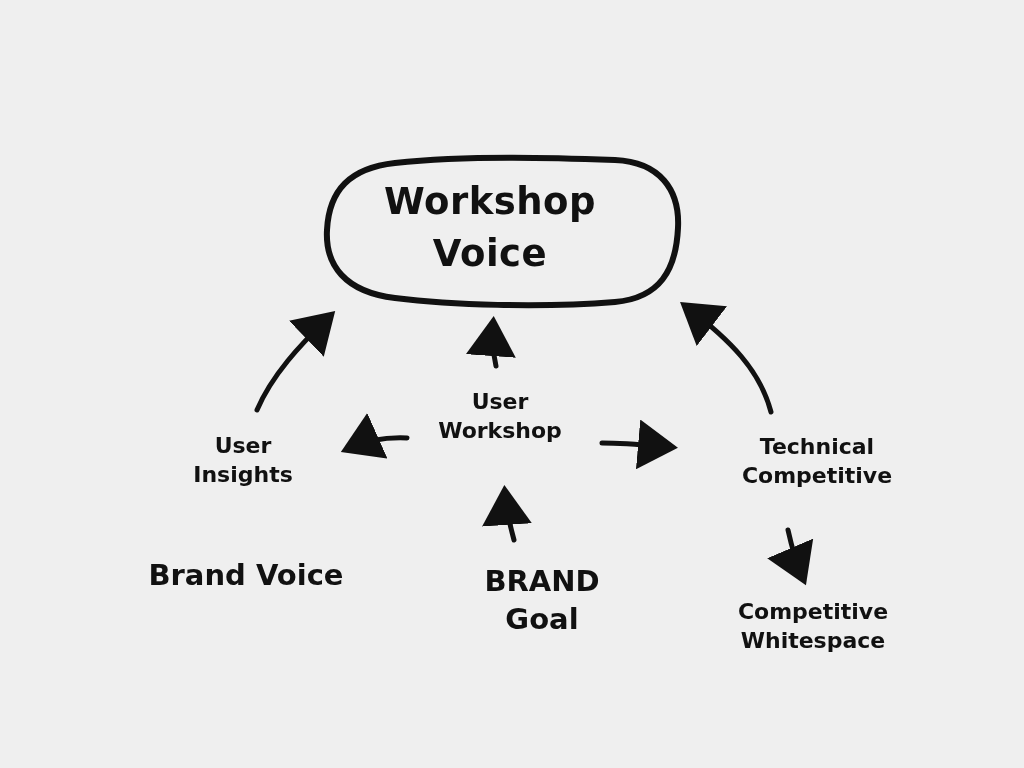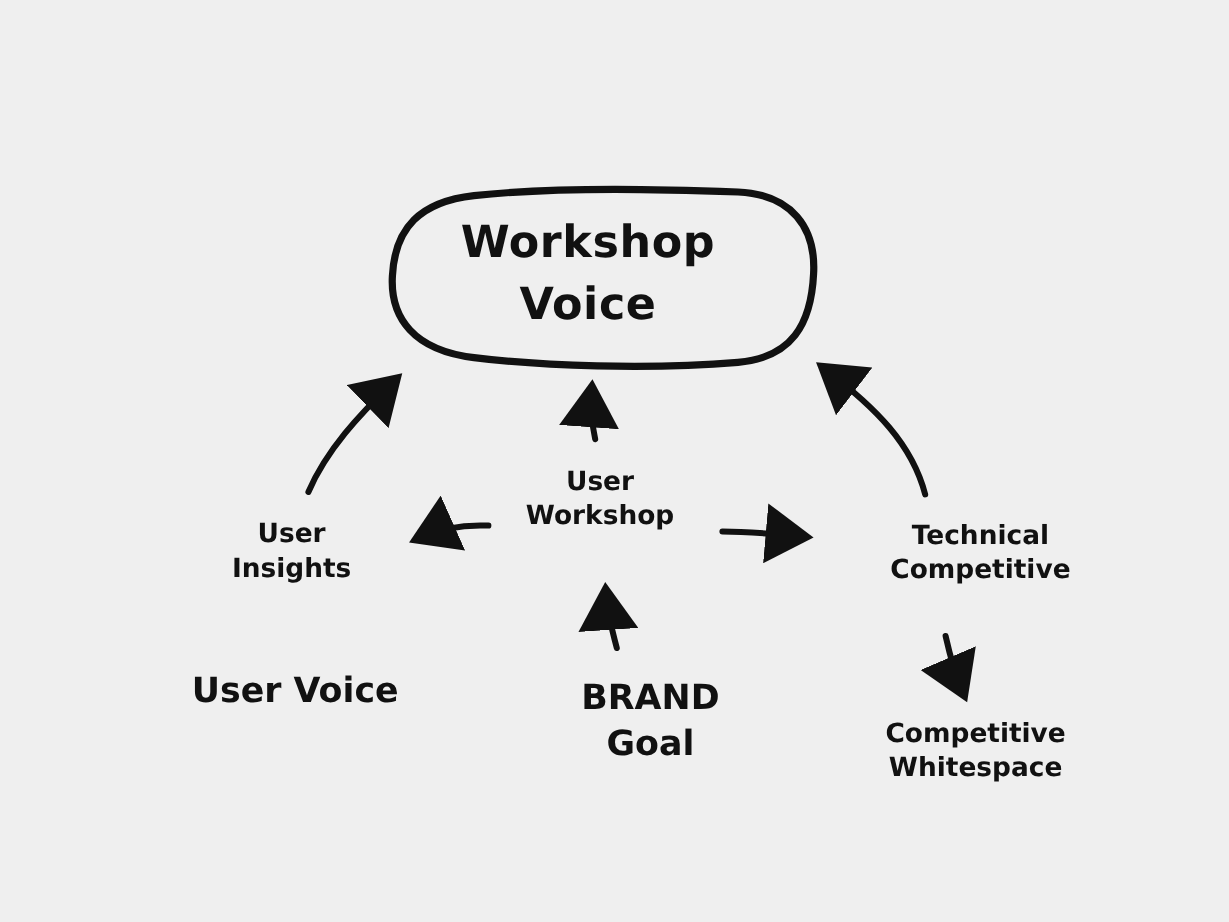--- a/index.html
+++ b/index.html
@@ -79,21 +79,21 @@
     <span>User</span>
     <span>Insights</span>
   </div>
 
   <div class="node mid-text" style="left:817px; top:433px;">
     <span>Technical</span>
     <span>Competitive</span>
   </div>
 
   <div class="node small-text" style="left:246px; top:557px;">
-    <span>User Voice</span>
+    <span>Brand Voice</span>
   </div>
 
   <div class="node small-text" style="left:542px; top:563px;">
     <span>BRAND</span>
     <span>Goal</span>
   </div>
 
   <div class="node mid-text" style="left:813px; top:598px;">
     <span>Competitive</span>
     <span>Whitespace</span>

